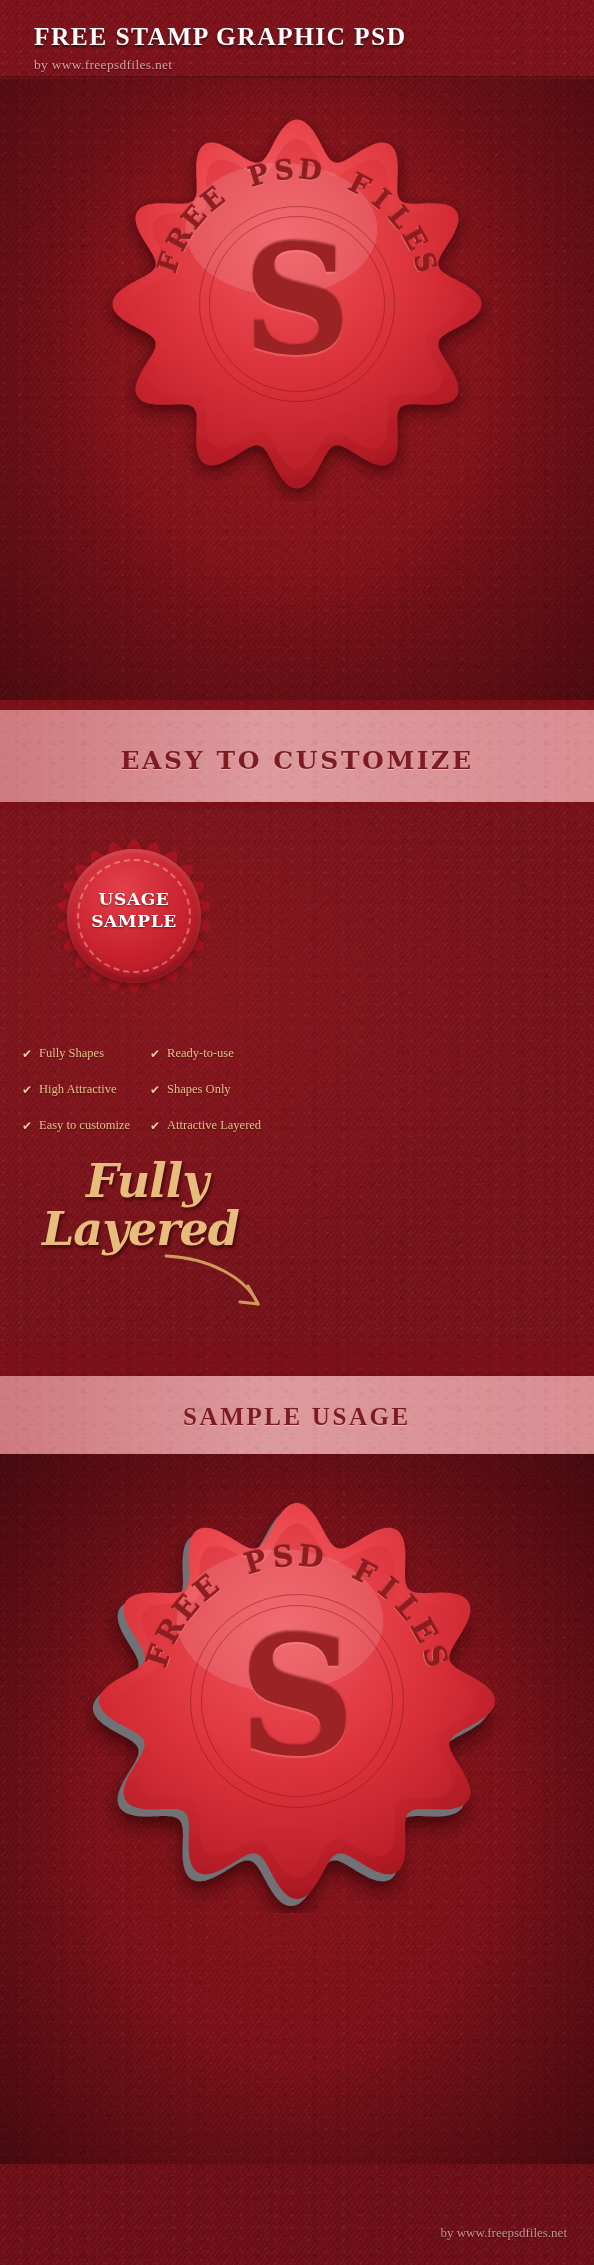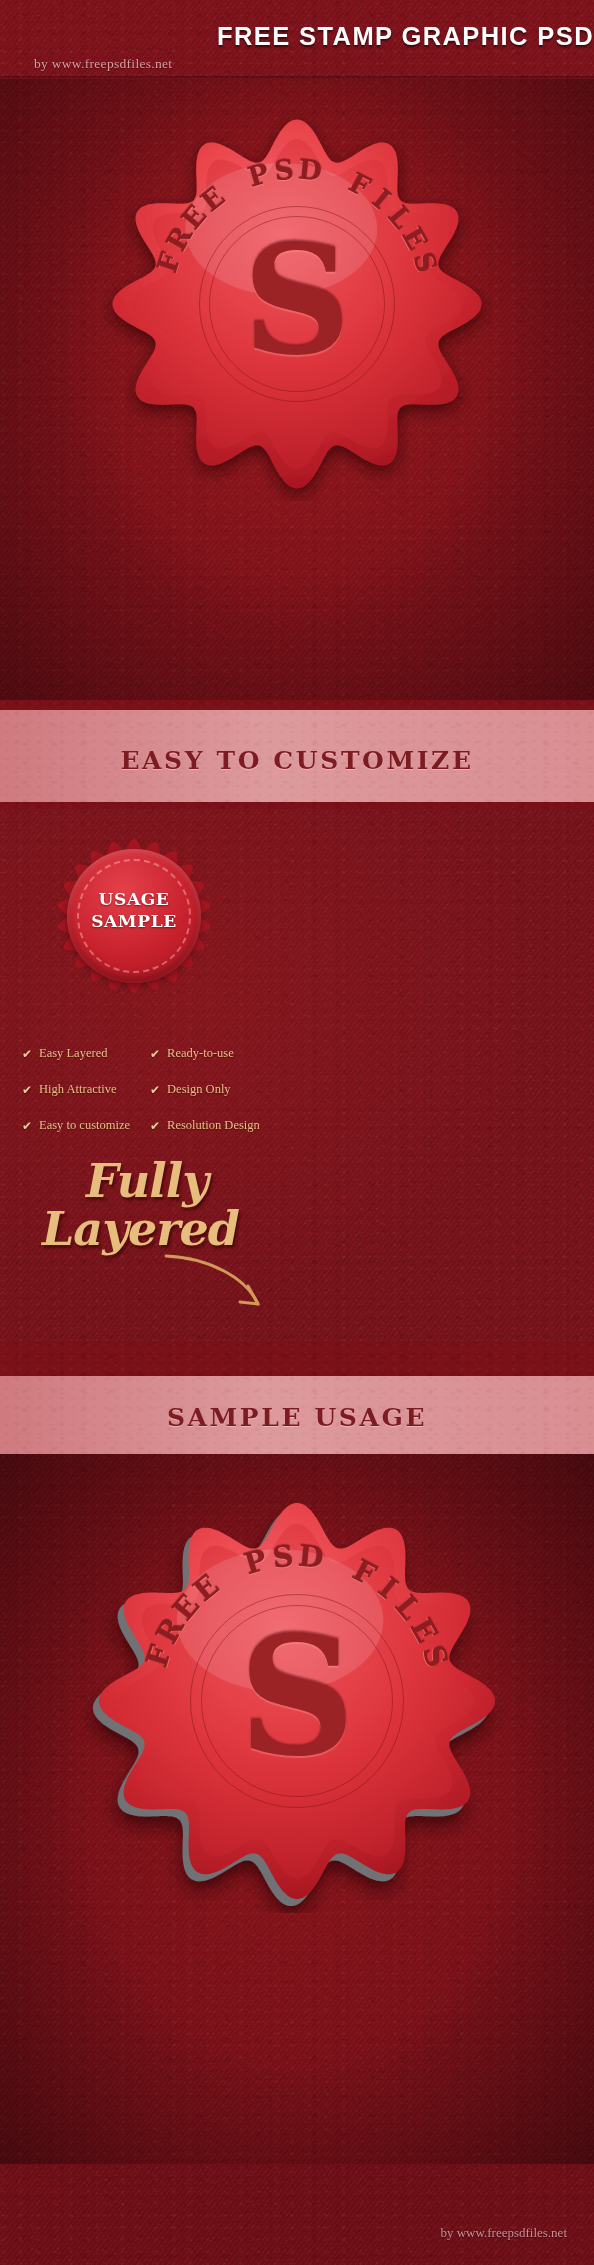--- a/index.html
+++ b/index.html
@@ -30,25 +30,24 @@
       repeating-linear-gradient(-52deg, rgba(255,255,255,.035) 0 1px, transparent 1px 4px);
   }
 
   
   .section{ position:relative; width:594px; overflow:hidden; }
 
   
   #header{ height:79px; background:#7e1119; }
   #header .hdr-inner{ position:relative; padding:22px 0 0 34px; }
   .hdr-title{
-    font-family:Liberation Sans, sans-serif;
+    font-family:Liberation Serif, serif;
     font-size:25.5px; font-weight:bold; letter-spacing:1.4px;
     color:#fdfdfd; text-shadow:0 2px 2px rgba(0,0,0,.55);
     white-space:nowrap;
-    text-align:right;
   }
   .hdr-sub{
     margin-top:5px; font-family:"Liberation Serif", serif;
     font-size:13.5px; color:#d59ea2; letter-spacing:.3px;
     text-shadow:0 1px 1px rgba(0,0,0,.45);
   }
   #header .sep{ position:absolute; left:0; right:0; bottom:0; height:3px;
      background:linear-gradient(to bottom, rgba(0,0,0,.35), rgba(0,0,0,.05)); }
 
   
@@ -252,61 +251,61 @@
     <div class="hq-dash"></div>
     <div class="hq-text">
       <div>USAGE</div>
       <div>SAMPLE</div>
     </div>
   </div>
 
   <div class="checklist" id="checklist">
       <div class="chk-item">
         <span class="chk-mark">✔</span>
-        <span>Easy Layered</span>
+        <span>Fully Shapes</span>
       </div>
       <div class="chk-item">
         <span class="chk-mark">✔</span>
         <span>Ready-to-use</span>
       </div>
       <div class="chk-item">
         <span class="chk-mark">✔</span>
         <span>High Attractive</span>
       </div>
       <div class="chk-item">
         <span class="chk-mark">✔</span>
-        <span>Design Only</span>
+        <span>Shapes Only</span>
       </div>
       <div class="chk-item">
         <span class="chk-mark">✔</span>
         <span>Easy to customize</span>
       </div>
       <div class="chk-item">
         <span class="chk-mark">✔</span>
-        <span>Resolution Design</span>
+        <span>Attractive Layered</span>
       </div>
     </div>
 
   <div class="fully">
     <div class="fully-l1">Fully</div>
     <div class="fully-l2">Layered</div>
     <svg class="arrow" width="110" height="70" viewBox="0 0 110 70">
       <path d="M4,4 C48,6 84,26 96,52" fill="none" stroke="#cf9a5a" stroke-width="3" stroke-linecap="round"></path>
       <path d="M96,52 L86,34 M96,52 L78,50" fill="none" stroke="#cf9a5a" stroke-width="3" stroke-linecap="round"></path>
     </svg>
   </div>
 
 </div>
 
 <div class="section banner" id="banner2">
   <div class="leather"></div>
   <div class="band">
     <div class="leather" style="opacity:.5"></div>
   </div>
-  <div class="banner-text" style="top:62px;">SAMPLE USAGE</div>
+  <div class="banner-text" style="top:62px;font-family:Liberation Serif, serif;">SAMPLE USAGE</div>
 </div>
 
 <div class="section" id="usage">
   <div class="leather"></div>
   <div class="grain"></div>
   <div class="vig"></div>
 
   <div class="stamp-wrap" style="top:35px;">
     <div class="stamp" style="width:424px;height:424px;">
       <svg class="scallop" width="424" height="424" viewBox="0 0 424 424">

